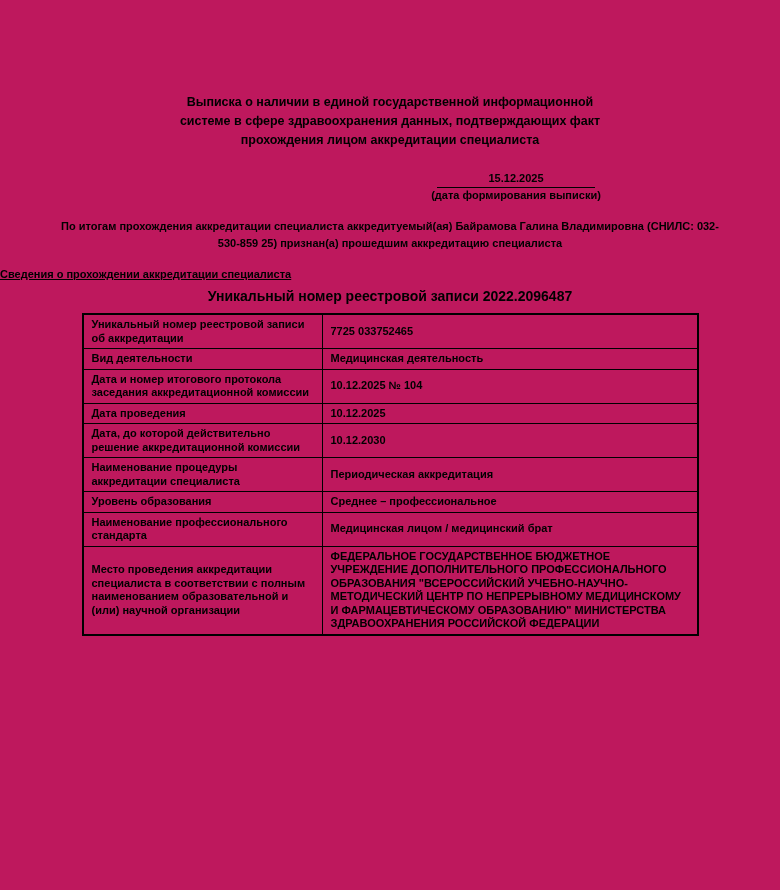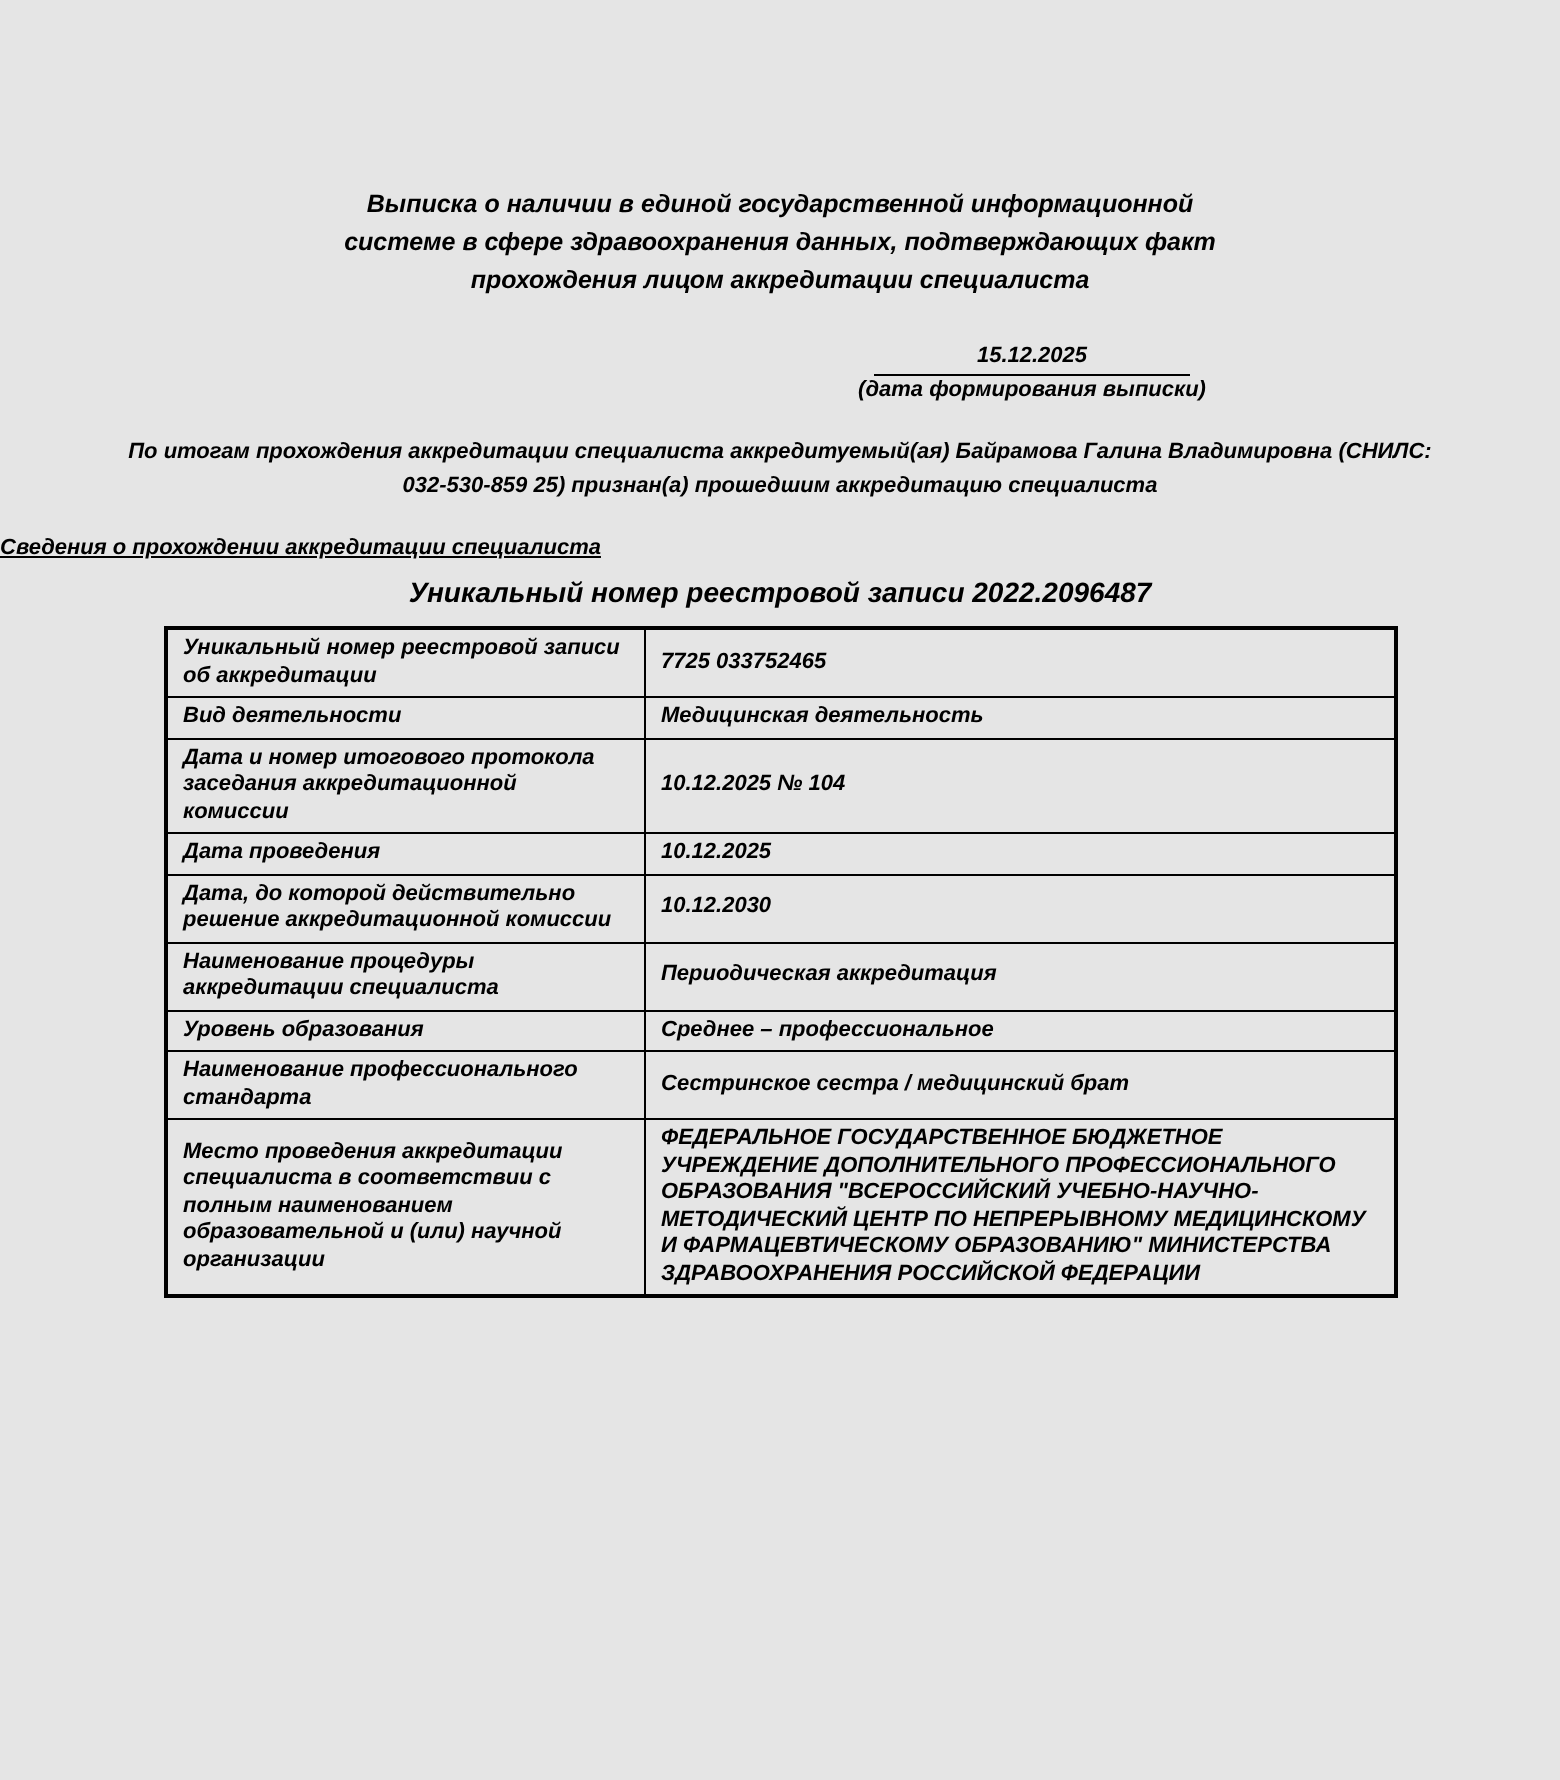--- a/index.html
+++ b/index.html
@@ -5,24 +5,23 @@
   html, body {
     margin: 0;
     padding: 0;
     background: #ffffff;
   }
   .page {
     position: relative;
     width: 780px;
     height: 890px;
     margin: 0 auto;
-    background: #e5e5e5;
+    background: #be185d;
     color: #000000;
     font-family: "Liberation Sans", sans-serif;
-    font-style: italic;
     font-weight: bold;
     overflow: hidden;
   }
   .title {
     margin: 93px auto 0 auto;
     max-width: 455px;
     font-size: 12.5px;
     line-height: 19px;
     text-align: center;
   }
@@ -125,21 +124,21 @@
         <tr>
           <td class="label-cell">Наименование процедуры аккредитации специалиста</td>
           <td class="value-cell">Периодическая аккредитация</td>
         </tr>
         <tr>
           <td class="label-cell">Уровень образования</td>
           <td class="value-cell">Среднее – профессиональное</td>
         </tr>
         <tr>
           <td class="label-cell">Наименование профессионального стандарта</td>
-          <td class="value-cell">Сестринское сестра / медицинский брат</td>
+          <td class="value-cell">Медицинская лицом / медицинский брат</td>
         </tr>
         <tr>
           <td class="label-cell">Место проведения аккредитации специалиста в соответствии с полным наименованием образовательной и (или) научной организации</td>
           <td class="value-cell">ФЕДЕРАЛЬНОЕ ГОСУДАРСТВЕННОЕ БЮДЖЕТНОЕ УЧРЕЖДЕНИЕ ДОПОЛНИТЕЛЬНОГО ПРОФЕССИОНАЛЬНОГО ОБРАЗОВАНИЯ "ВСЕРОССИЙСКИЙ УЧЕБНО-НАУЧНО-МЕТОДИЧЕСКИЙ ЦЕНТР ПО НЕПРЕРЫВНОМУ МЕДИЦИНСКОМУ И ФАРМАЦЕВТИЧЕСКОМУ ОБРАЗОВАНИЮ" МИНИСТЕРСТВА ЗДРАВООХРАНЕНИЯ РОССИЙСКОЙ ФЕДЕРАЦИИ</td>
         </tr>
       </tbody>
   </table>
 
 </div>
 

